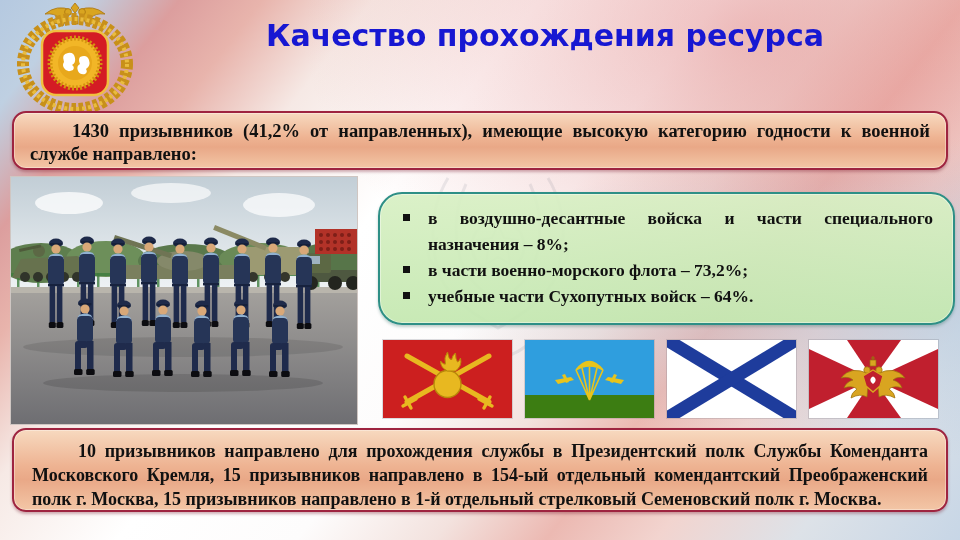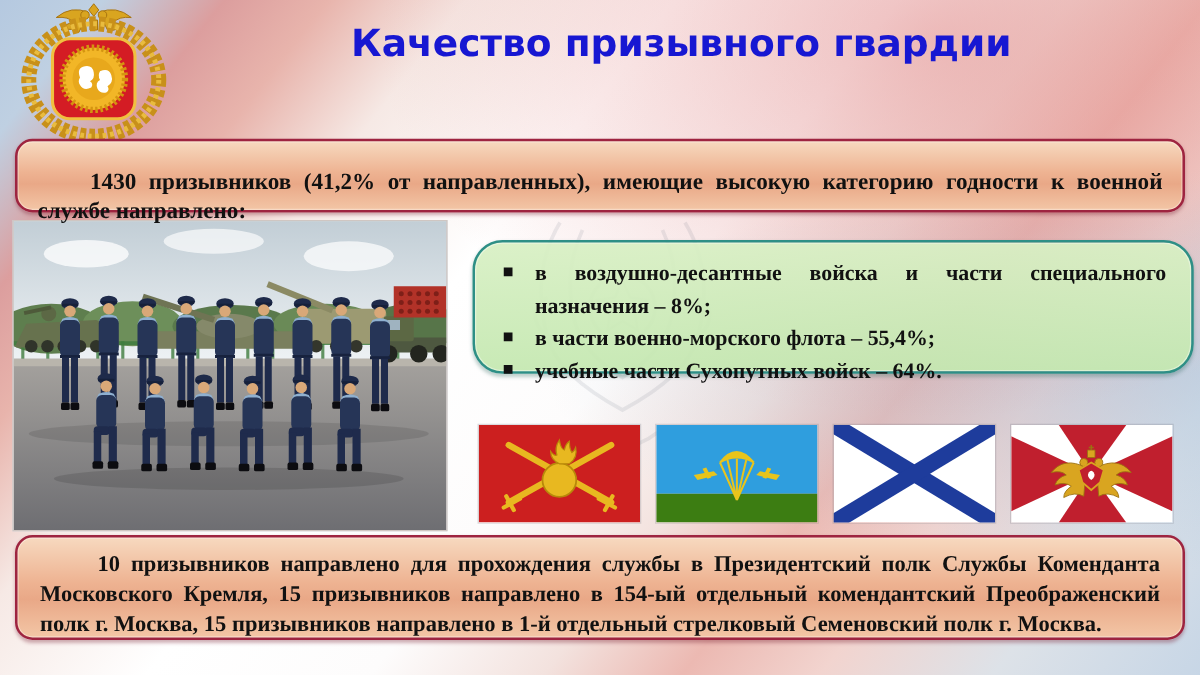--- a/index.html
+++ b/index.html
@@ -22,26 +22,26 @@
   }
   .emblem{position:absolute;left:14px;top:0px;z-index:3;}
   .tbox{
     position:absolute;box-sizing:border-box;z-index:3;
     border:2px solid #9e2440;border-radius:14px;
     background:linear-gradient(180deg,#f7d9bf 0%,#eeb392 45%,#e9a887 62%,#f3c6a6 100%);
     box-shadow:0 2px 3px rgba(120,30,50,.35), inset 0 0 0 1px rgba(255,255,255,.35);
     color:#111;font-weight:bold;
   }
   .tbox p{margin:0;text-align:justify;}
-  .box-intro{left:12px;top:111px;width:936px;height:59px;padding:22px 16px 6px 16px;font-size:18.5px;line-height:23px;}
+  .box-intro{left:12px;top:111px;width:936px;height:59px;padding:7px 16px 6px 16px;font-size:18.5px;line-height:23px;}
   .box-intro p{text-indent:42px;}
   .box-footer{left:12px;top:428px;width:936px;height:84px;padding:9px 18px 6px 18px;font-size:18px;line-height:24px;}
   .box-footer p{text-indent:46px;}
   .green-box{
-    position:absolute;left:378px;top:192px;width:577px;height:107px;box-sizing:border-box;z-index:3;
+    position:absolute;left:378px;top:192px;width:577px;height:133px;box-sizing:border-box;z-index:3;
     border:2px solid #2e8f86;border-radius:24px;
     background:linear-gradient(180deg,rgba(216,240,196,.93) 0%,rgba(196,232,176,.93) 100%);
     box-shadow:0 2px 3px rgba(40,100,90,.3), inset 0 0 0 1px rgba(255,255,255,.4);
     padding:11px 20px 6px 14px;color:#111;font-weight:bold;font-size:17.5px;line-height:26px;
   }
   .green-box ul{margin:0;padding:0;list-style:none;}
   .green-box li{position:relative;padding-left:34px;text-align:justify;}
   .green-box li::before{
     content:"";position:absolute;left:9px;top:9px;width:7px;height:7px;background:#111;
   }
@@ -95,21 +95,21 @@
     <circle cx="61" cy="63" r="25" fill="#f2b627"></circle>
     <circle cx="61" cy="63" r="25" fill="none" stroke="#d49410" stroke-width="5" stroke-dasharray="2 2"></circle>
     <circle cx="61" cy="63" r="17" fill="#e8a81c"></circle>
 
     <g fill="#ffffff">
       <path d="M50,62 q-3,-8 4,-9 q6,-1 7,5 q1,5 -3,7 q3,2 1,5 q-6,3 -9,-2 q-2,-3 0,-6 z"></path>
       <path d="M66,57 q7,-3 9,3 q2,6 -3,9 q2,3 -1,5 q-5,1 -7,-3 q-2,-5 2,-7 q-2,-4 0,-7 z"></path>
     </g>
   </svg>
 
-  <div class="title">Качество призывного гвардии</div>
+  <div class="title">Качество прохождения ресурса</div>
 
   <div class="tbox box-intro">
     <p>1430 призывников (41,2% от направленных), имеющие высокую категорию годности к военной службе направлено:</p>
   </div>
 
   <svg class="photo" width="346" height="247" viewBox="0 0 346 247" preserveAspectRatio="none">
     <defs>
       <linearGradient id="sky" x1="0" y1="0" x2="0" y2="1">
         <stop offset="0" stop-color="#c2ced6"></stop>
           <stop offset="1" stop-color="#eef2f4"></stop>
@@ -249,21 +249,21 @@
     <use href="#sold-kneel" x="101" y="120"></use>
     <use href="#sold-kneel" x="140" y="119"></use>
     <use href="#sold-kneel" x="179" y="120"></use>
     <use href="#sold-kneel" x="218" y="119"></use>
     <use href="#sold-kneel" x="257" y="120"></use>
   </svg>
 
   <div class="green-box">
     <ul>
       <li>в воздушно-десантные войска и части специального назначения – 8%;</li>
-      <li>в части военно-морского флота – 55,4%;</li>
+      <li>в части военно-морского флота – 73,2%;</li>
       <li>учебные части Сухопутных войск – 64%.</li>
     </ul>
   </div>
 
   <div class="flags">
 
     <svg class="flag" viewBox="0 0 129 78">
       <rect width="129" height="78" fill="#cc1f1f"></rect>
       <g stroke="#e8b820" stroke-width="5" stroke-linecap="round">
         <line x1="24" y1="16" x2="106" y2="62"></line>

